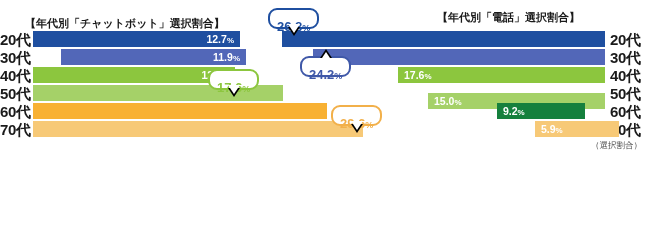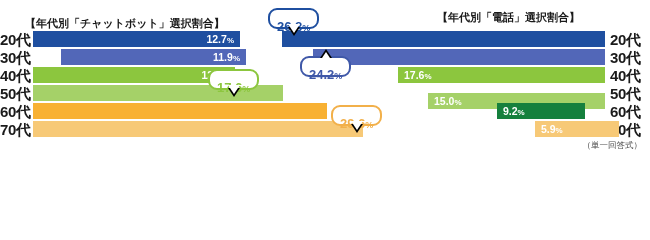--- a/index.html
+++ b/index.html
@@ -179,15 +179,15 @@
 
   <div class="bubble tail-down" style="left:208px;top:69px;border-color:#8cc63e;color:#8cc63e;">17.6<span class="pct">%</span></div>
 
 
   <div class="bubble tail-down" style="left:303px;top:105px;border-color:#f2b04a;color:#f2b04a;margin-left:28px;">29.6<span class="pct">%</span></div>
 
   <div class="bubble tail-down" style="left:268px;top:8px;border-color:#1f4fa0;color:#1f4fa0;">26.8<span class="pct">%</span></div>
 
   <div class="bubble tail-up" style="left:300px;top:56px;border-color:#3f58a8;color:#3f58a8;">24.2<span class="pct">%</span></div>
 
-  <div id="footnote">（単一回答式）</div>
+  <div id="footnote">（選択割合）</div>
 
 </div>
 
 </body></html>

